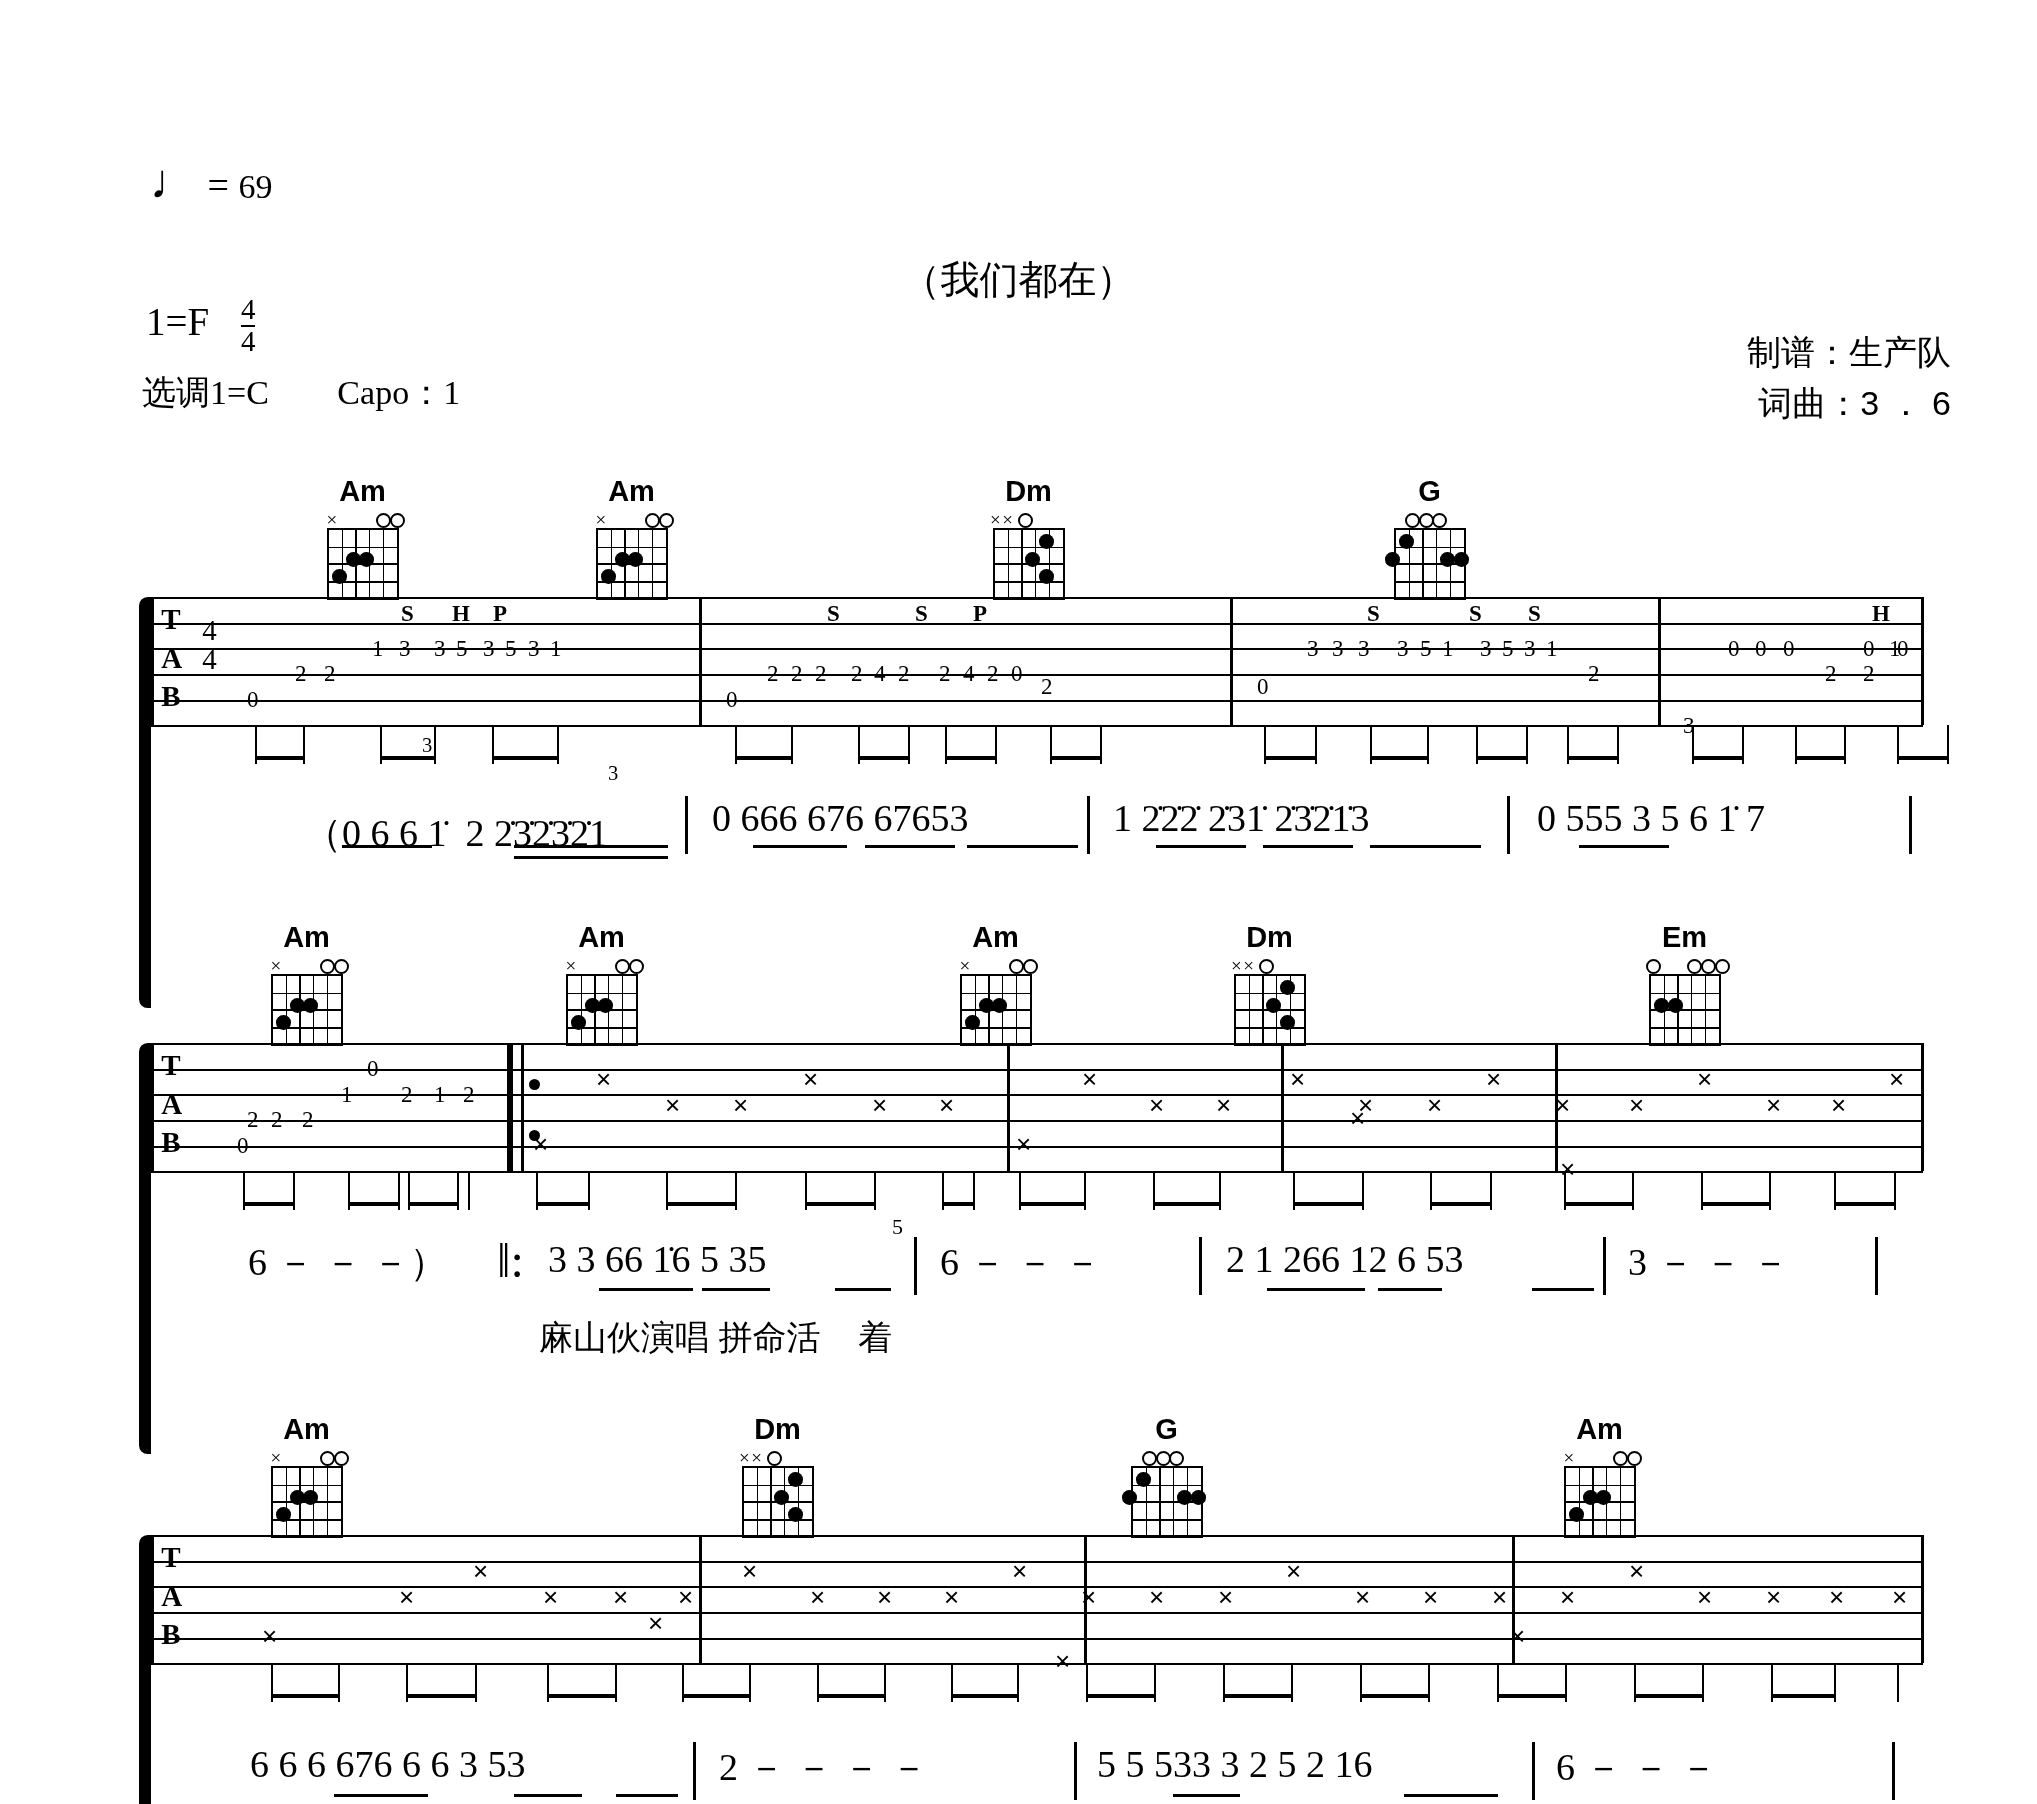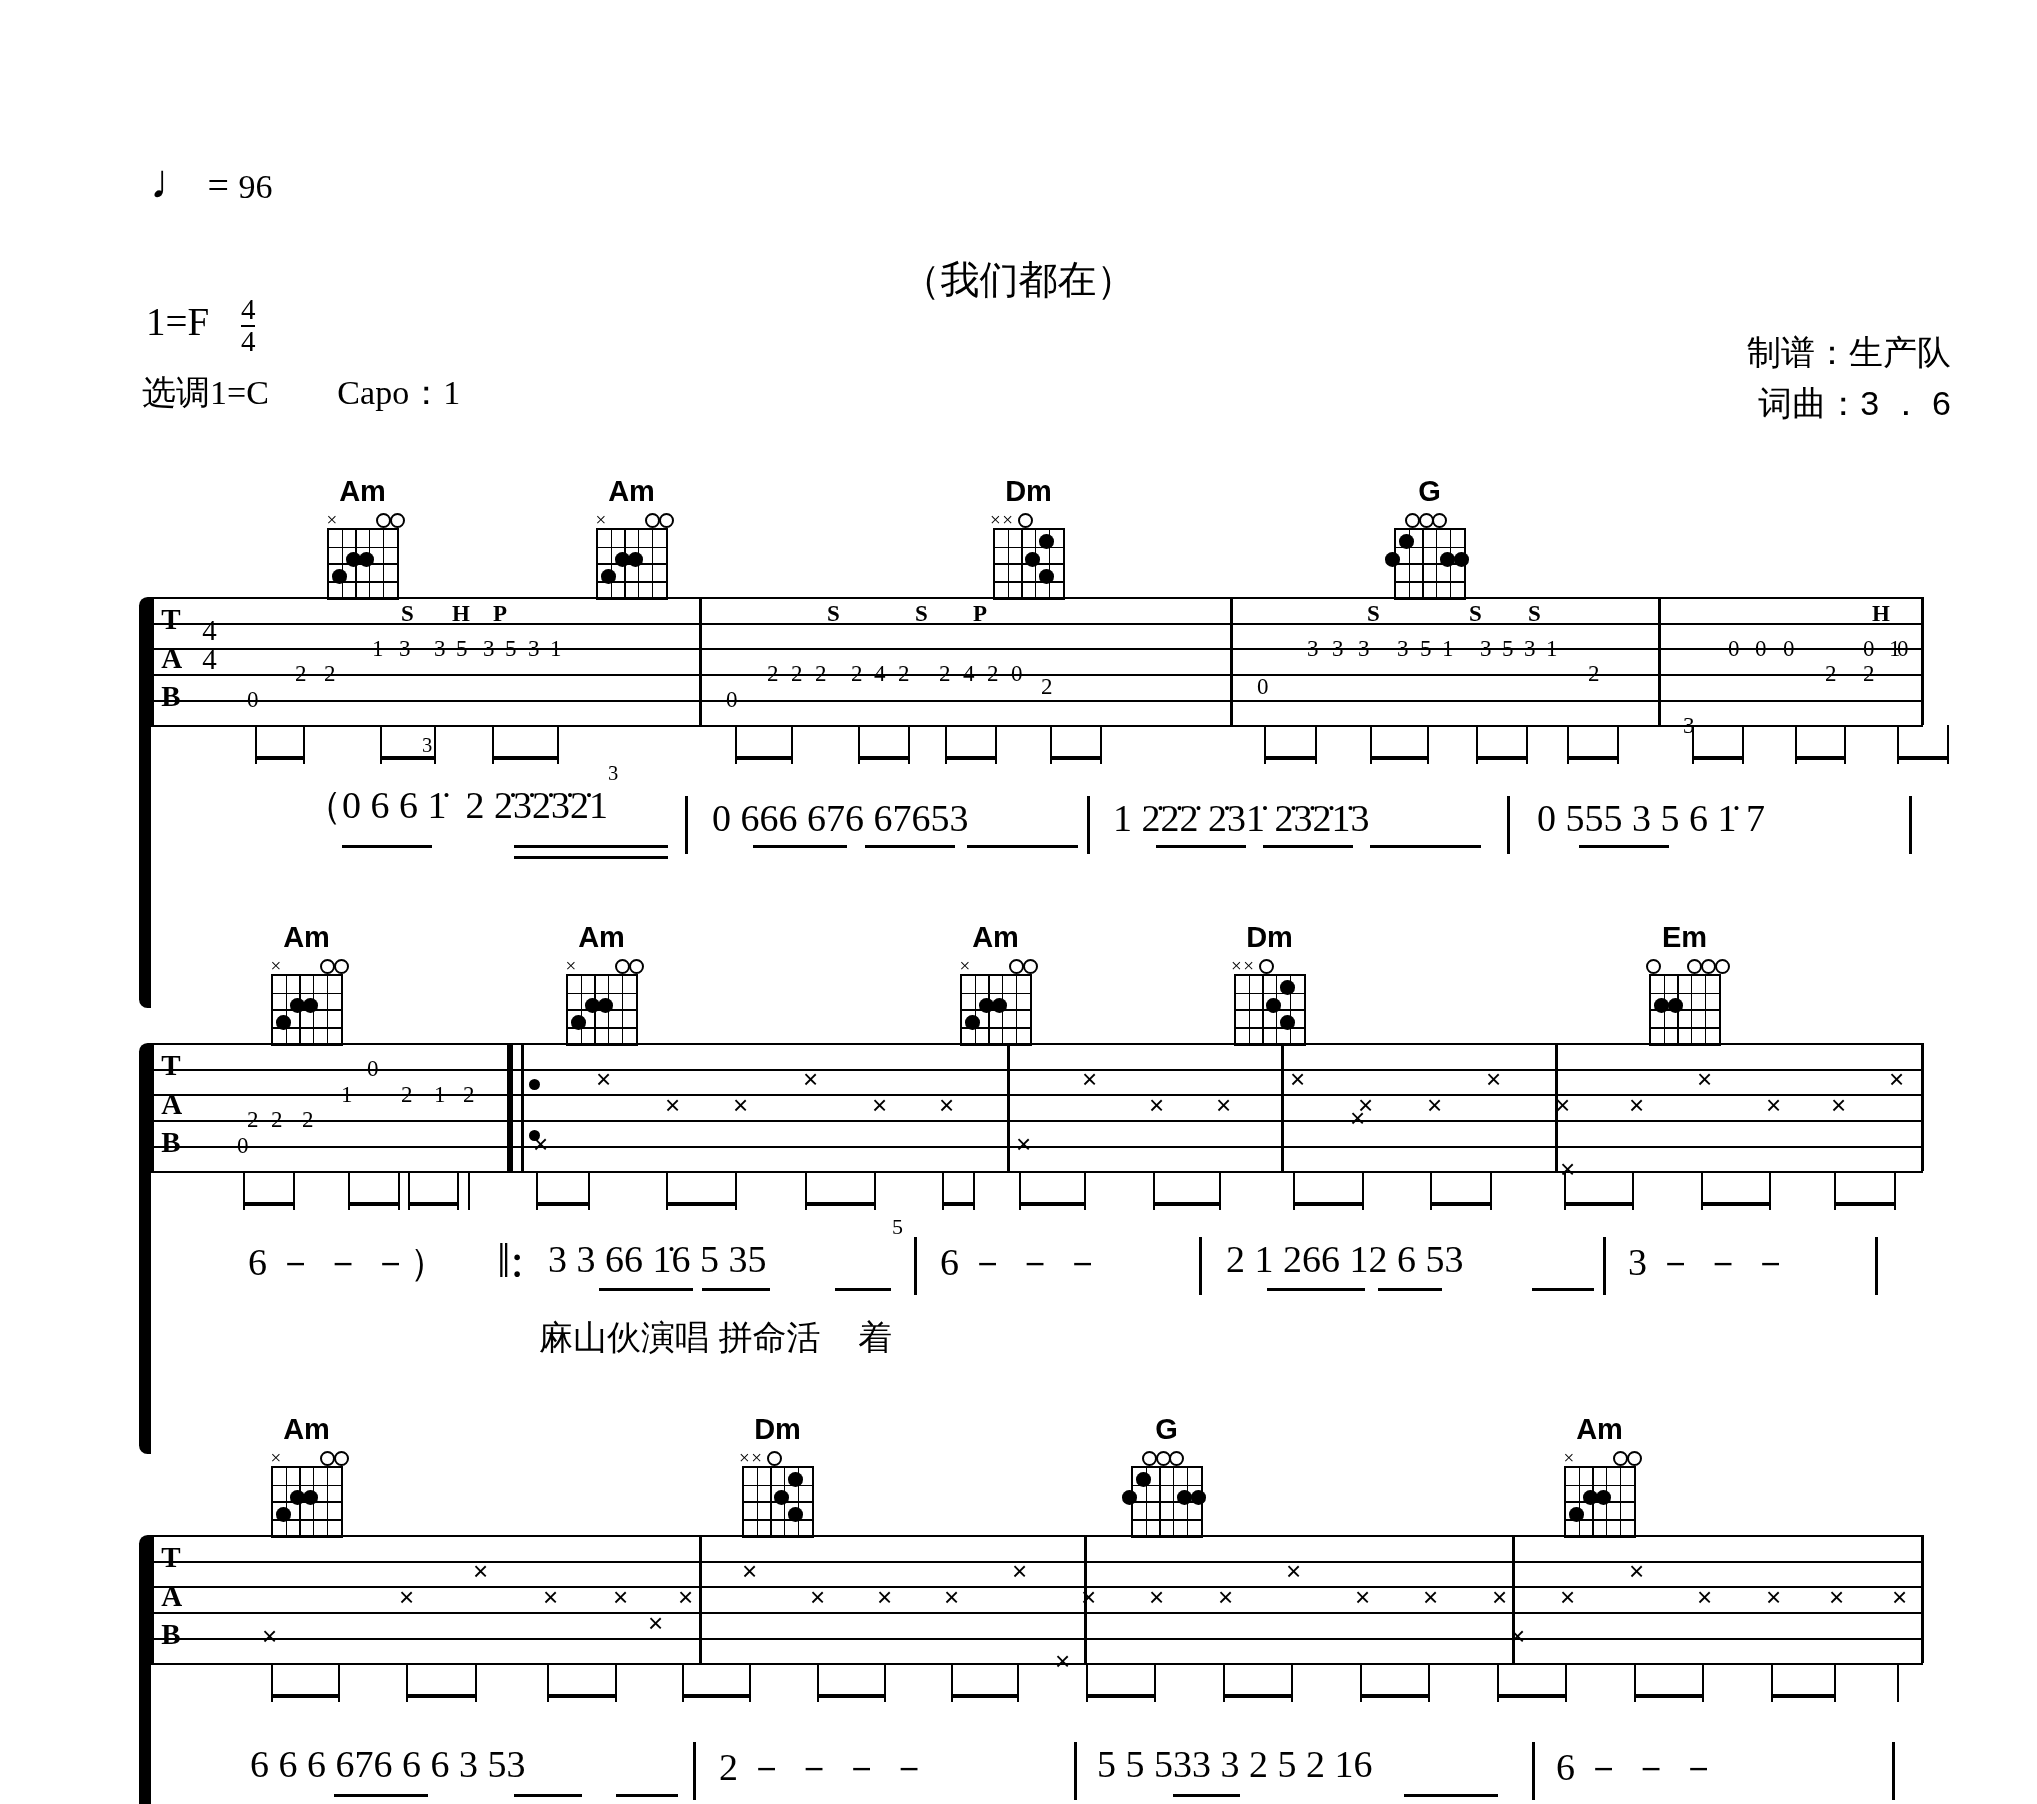--- a/index.html
+++ b/index.html
@@ -63,21 +63,21 @@
   .triplet{position:absolute;font-size:20.5px;}
 </style>
 </head>
 <body>
 
 <div class="sheet">
 
   <div class="tempo">
     <span class="note">♩</span>
     <span>=</span>
-    <span style="font-size:34px;">96</span>
+    <span style="font-size:34px;">69</span>
   </div>
 
   <div class="keyline">
     <span>1=</span><span>F</span>
     <span class="frac">
       <span>4</span>
       <span class="den">4</span>
     </span>
   </div>
 
@@ -297,21 +297,21 @@
       <div class="stem" style="left:1746px;top:128px;height:39px;"></div>
       <div class="stem" style="left:1796px;top:128px;height:39px;"></div>
       <div class="beam" style="left:1746px;top:159px;width:51px;"></div>
     </div>
 
     <div class="melbar" style="left:685px;top:317px;height:58px;"></div>
     <div class="melbar" style="left:1087px;top:317px;height:58px;"></div>
     <div class="melbar" style="left:1507px;top:317px;height:58px;"></div>
     <div class="melbar" style="left:1909px;top:317px;height:58px;"></div>
 
-    <div class="mel" style="left:304px;top:301px;">（0 6 6 1̇  2 2̇3̇2̇3̇2̇1</div>
+    <div class="mel" style="left:304px;top:329px;">（0 6 6 1̇  2 2̇3̇2̇3̇2̇1</div>
     <div class="mel" style="left:712px;top:317px;">0 666 676 67653</div>
     <div class="mel" style="left:1113px;top:317px;">1 2̇2̇2̇ 2̇31̇ 2̇3̇2̇1̇3</div>
     <div class="mel" style="left:1537px;top:317px;">0 555 3 5 6 1̇ 7</div>
 
     <div class="underline" style="left:342px;top:366px;width:90px;"></div>
     <div class="underline" style="left:514px;top:366px;width:154px;"></div>
     <div class="underline" style="left:514px;top:377px;width:154px;"></div>
     <div class="underline" style="left:753px;top:366px;width:94px;"></div>
     <div class="underline" style="left:865px;top:366px;width:90px;"></div>
     <div class="underline" style="left:967px;top:366px;width:111px;"></div>

